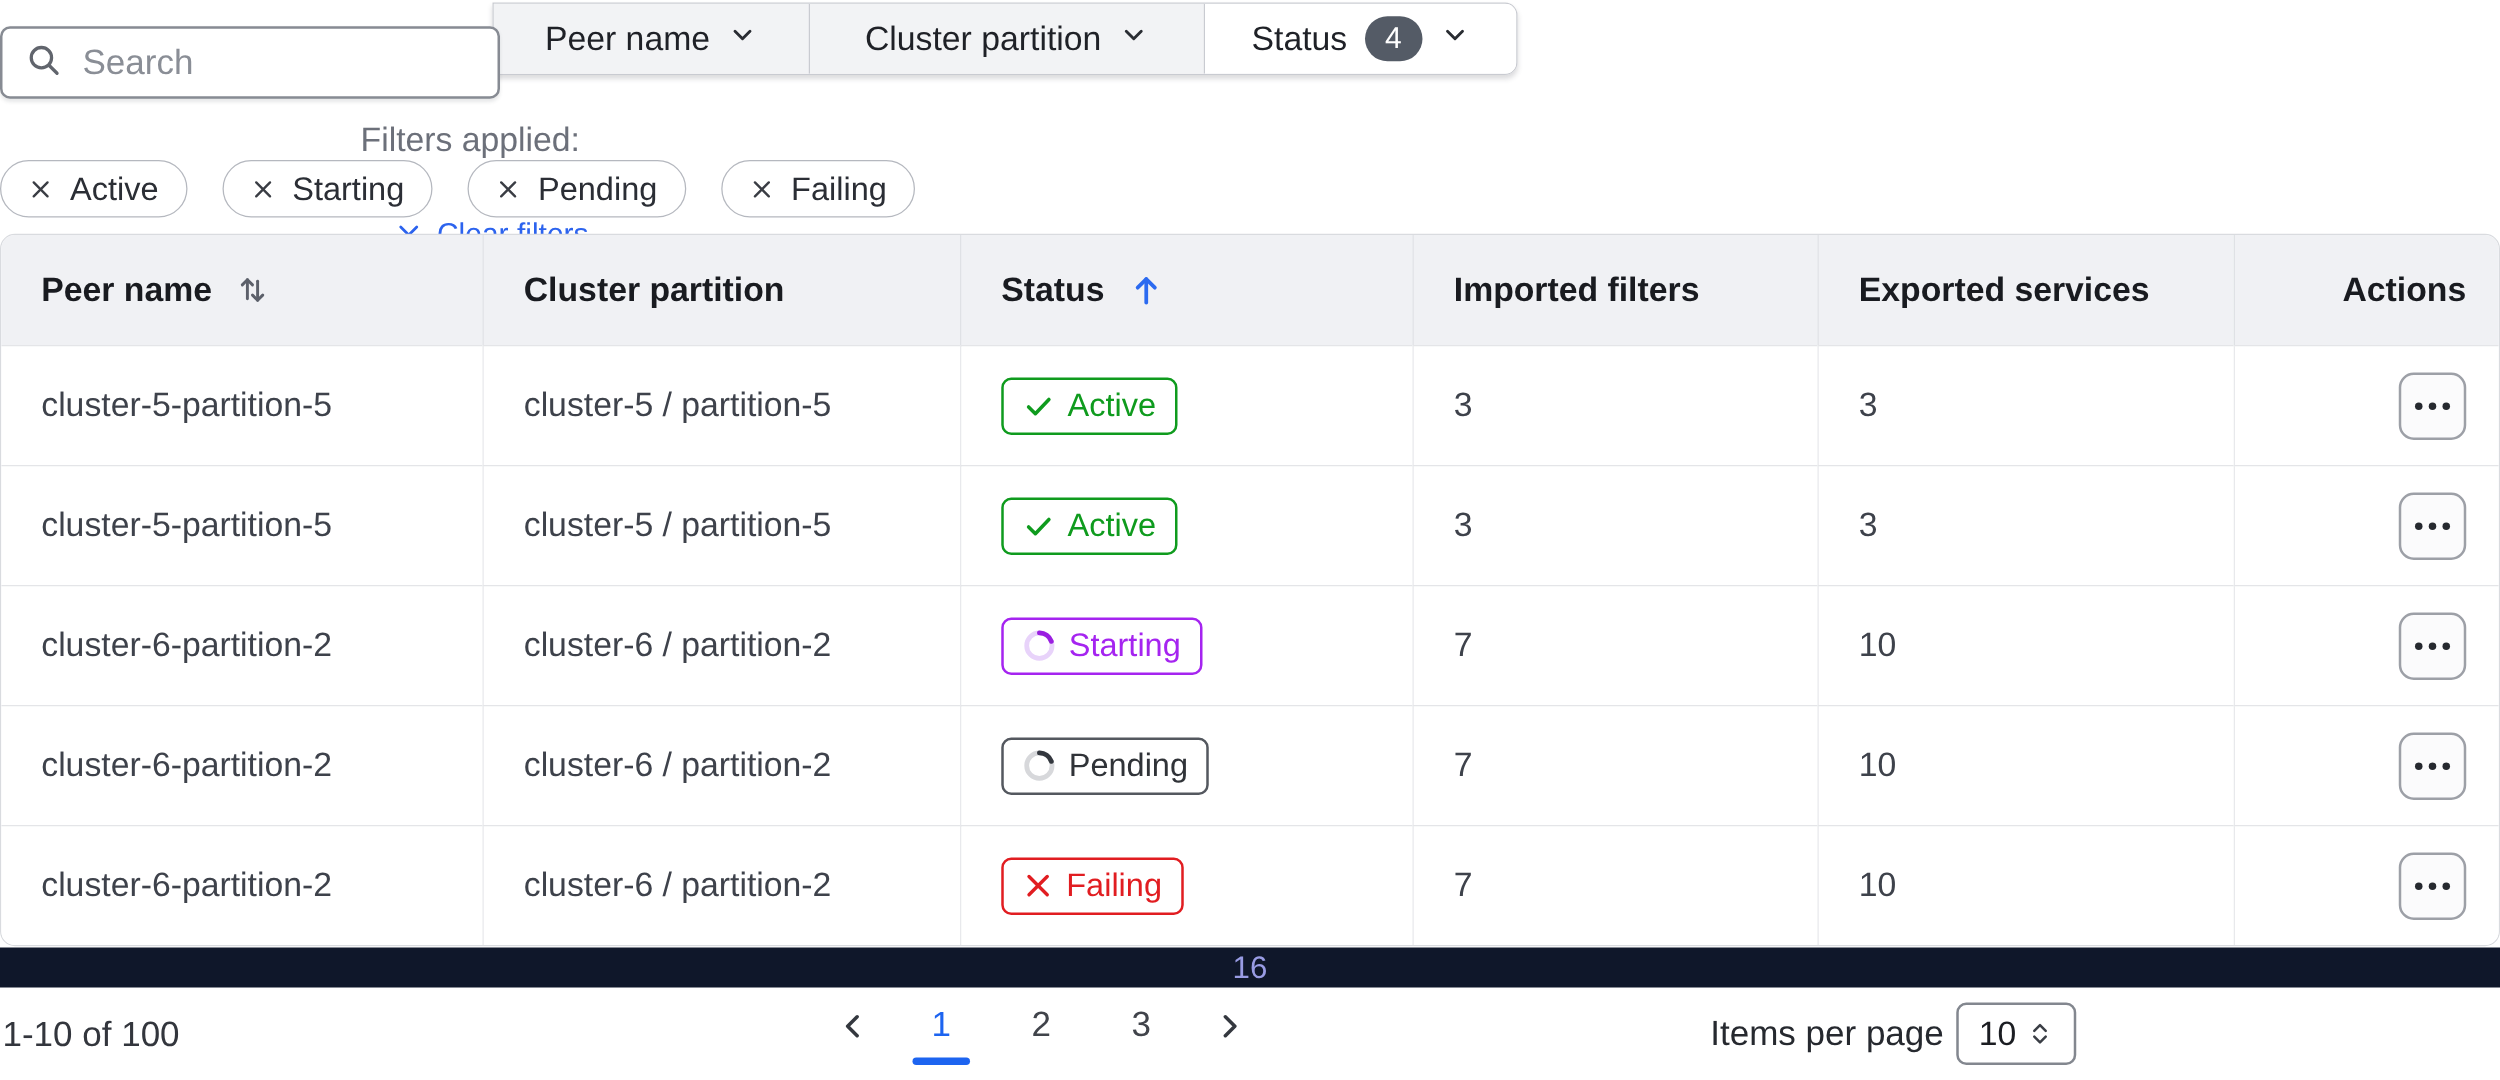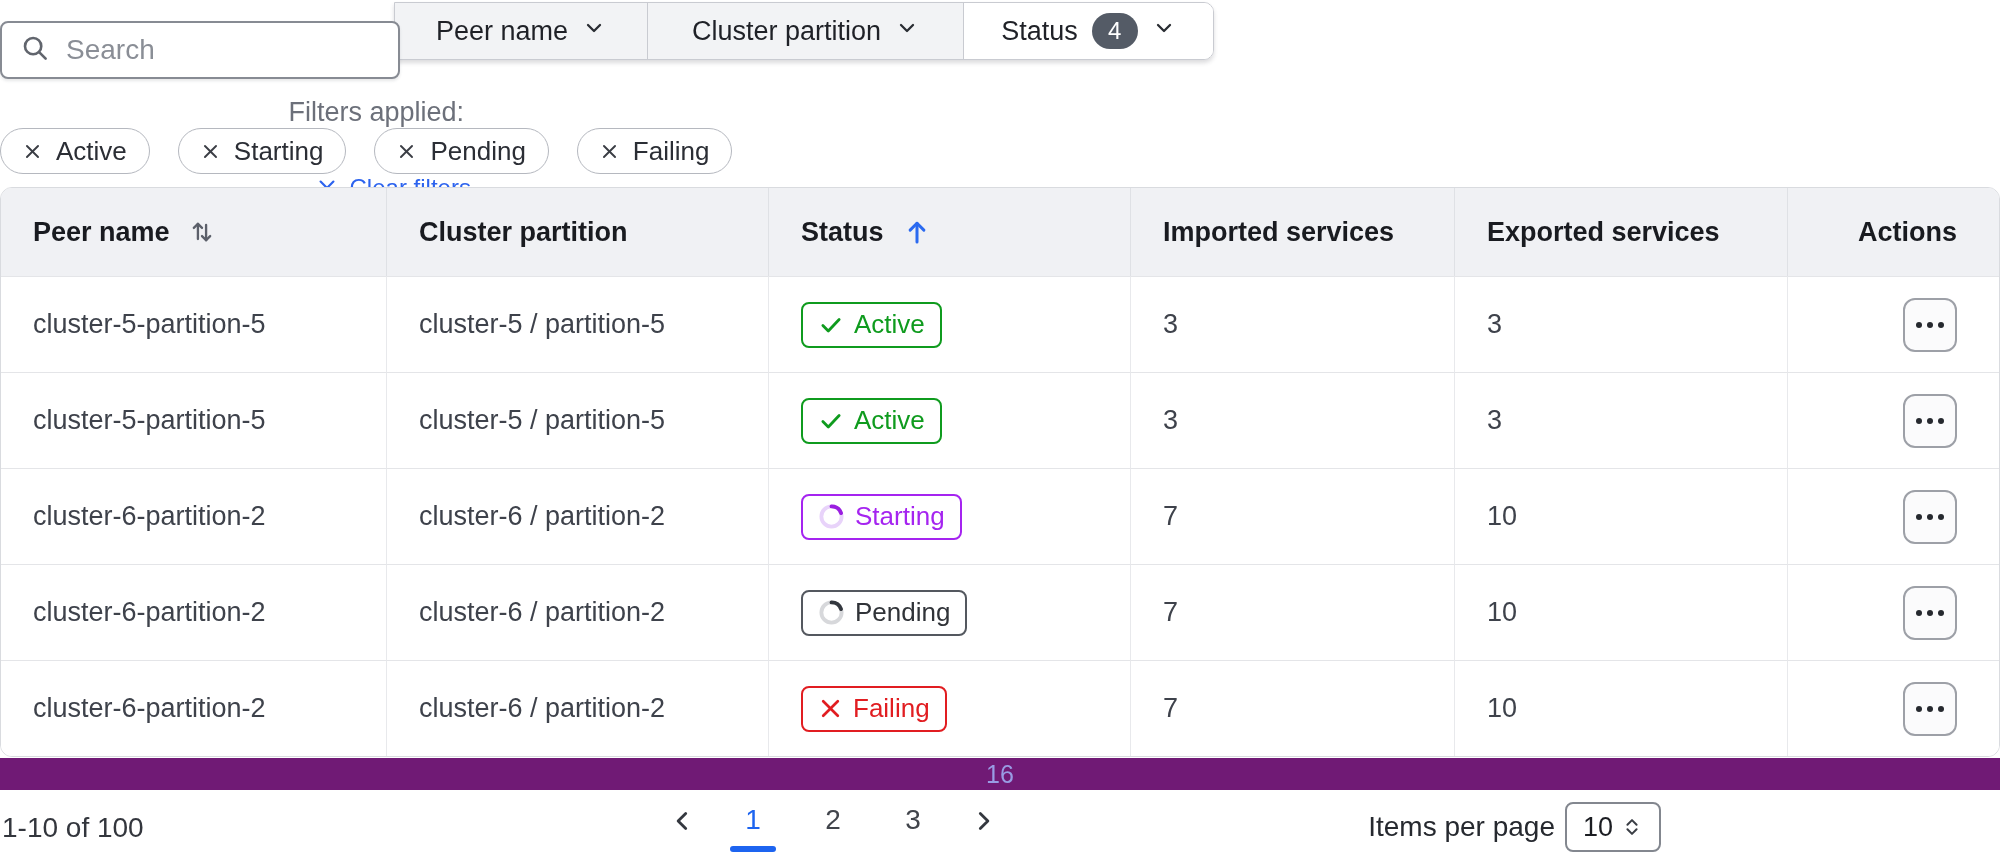--- a/index.html
+++ b/index.html
@@ -36,35 +36,35 @@
   
   .table { position:absolute; top:187px; left:0; width:2000px; border:1px solid #d9dbdf;
     border-radius:12px; overflow:hidden; background:#fff; }
   .tr { display:grid; grid-template-columns:385px 382px 362px 324px 333px 1fr; }
   .th { background:#f0f1f4; height:88px; display:flex; align-items:center; gap:18px;
     padding:0 28px 0 32px; font-weight:bold; font-size:27px; color:#191b20; }
   .th + .th { border-left:1px solid #dfe1e5; }
   .td { height:96px; display:flex; align-items:center; padding:0 28px 0 32px;
     font-size:27px; color:#3e424b; border-top:1px solid #e4e5e8; background:#fff; }
   .td + .td { border-left:1px solid #e8e9ec; }
-  .th.actions, .td.actions { justify-content:flex-end; padding-right:42px;text-align:right; }
+  .th.actions, .td.actions { justify-content:flex-end; padding-right:26px;text-align:right; }
 
   .badge { display:inline-flex; align-items:center; gap:10px; height:46px; padding:0 15px;
     border:2px solid; border-radius:8px; font-size:26px; background:#fff; }
   .badge.active   { color:#0f9b1e; border-color:#0f9b1e; }
   .badge.starting { color:#a524f0; border-color:#a524f0; }
   .badge.pending  { color:#303338; border-color:#54585f; }
   .badge.failing  { color:#e11d21; border-color:#e11d21; }
 
   .kebab-btn { width:54px; height:54px; border:2px solid #9da0a7; border-radius:12px;
     background:#fbfbfc; display:flex; align-items:center; justify-content:center; gap:5px; cursor:pointer; }
   .kebab-btn i { width:6px; height:6px; border-radius:50%; background:#26292f; }
 
   
-  .strip { position:absolute; top:758px; left:0; width:2000px; height:32px; background:#701a75;
+  .strip { position:absolute; top:758px; left:0; width:2000px; height:32px; background:#0f172a;
     display:flex; align-items:center; justify-content:center; color:#999ce4; font-size:25px; }
 
   
   .pagination { position:absolute; top:790px; left:0; width:1666px; height:74px; }
   .range { position:absolute; left:2px; top:22px; font-size:28px; color:#33363d; }
   .pager { position:absolute; left:50%; transform:translateX(-50%); display:flex; gap:34px; }
   .nav-btn { padding-top:18px; cursor:pointer; display:flex; }
   .page { display:flex; flex-direction:column; align-items:center; padding-top:14px;
     cursor:pointer; width:46px; }
   .page .num { font-size:28px; line-height:32px; color:#41444b; }
@@ -177,21 +177,21 @@
       <span>Cluster partition</span>
     </div>
     <div class="th">
       <span>Status</span>
       <svg width="30" height="30" viewBox="0 0 24 24" fill="none" stroke="#2b6af0" stroke-width="2.4" stroke-linecap="round" stroke-linejoin="round">
         <line x1="12" y1="20" x2="12" y2="5"></line>
           <polyline points="6.5 10.5 12 5 17.5 10.5"></polyline>
       </svg>
     </div>
     <div class="th">
-      <span>Imported services</span>
+      <span>Imported filters</span>
     </div>
     <div class="th">
       <span>Exported services</span>
     </div>
     <div class="th actions">
       <span>Actions</span>
     </div>
   </div>
 
   <div class="tr">

